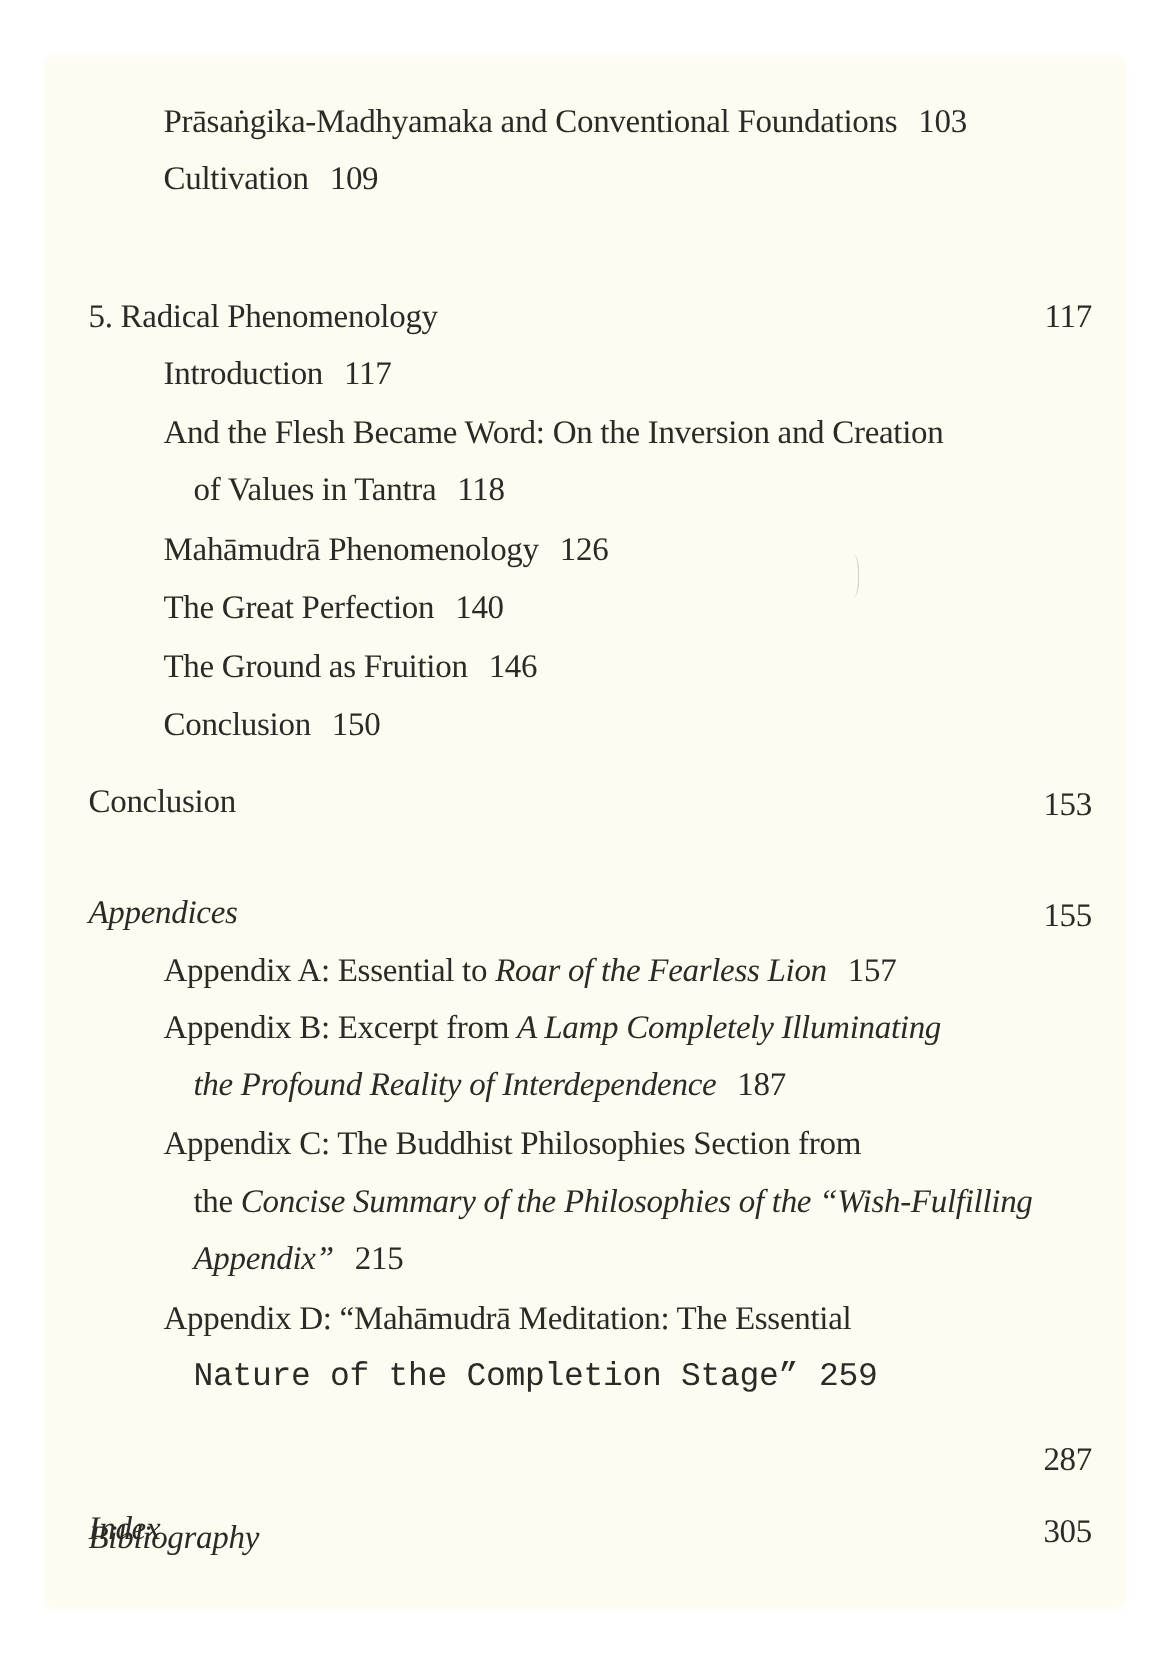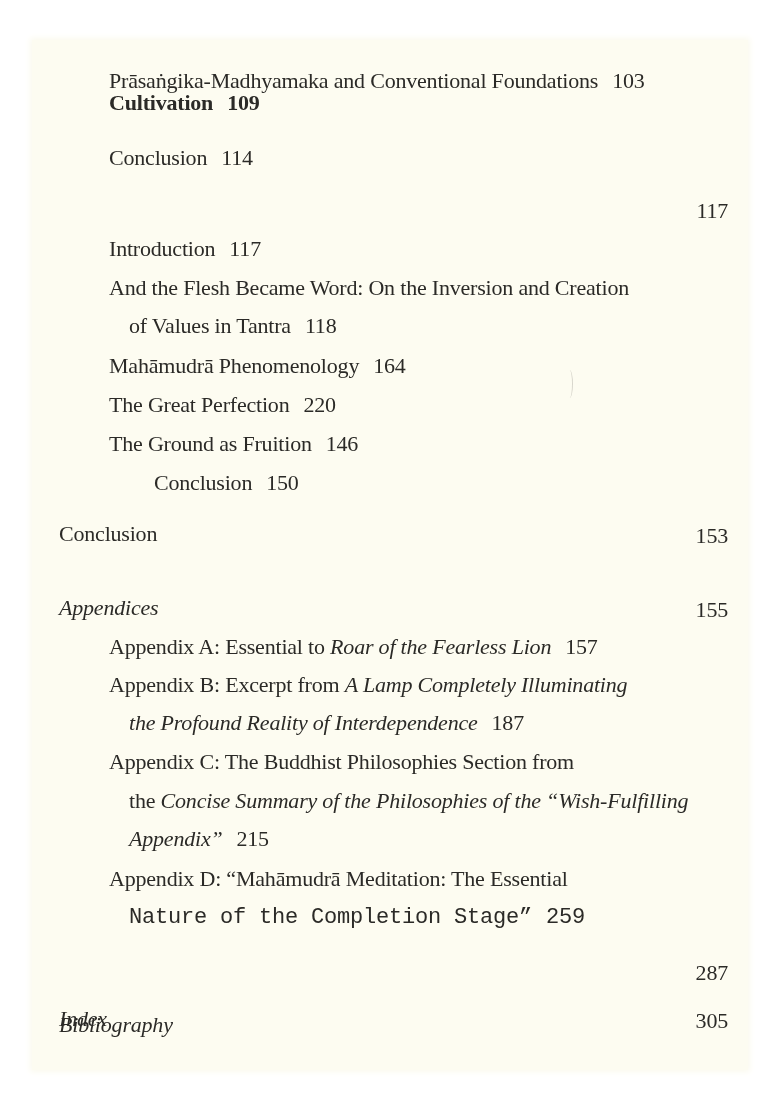--- a/index.html
+++ b/index.html
@@ -63,54 +63,54 @@
 </head>
 <body>
 
 <div class="page">
   <div class="toc">
 
     <div class="row sub" style="top:28px;">
       <span>Prāsaṅgika-Madhyamaka and Conventional Foundations</span><span class="pg-inline">103</span>
     </div>
 
-    <div class="row sub" style="top:50px;font-weight:bold;">
+    <div class="row sub" style="top:66px;">
       <span>Cultivation</span><span class="pg-inline">109</span>
     </div>
 
-    <div class="row sub" style="top:105px;">
-      <span>Conclusion</span><span class="pg-inline">114</span>
+
+    <div class="row top" style="top:158px;">
+      <span>5. Radical Phenomenology</span>
     </div>
-
     <div class="pg-right" style="top:158px;">117</div>
 
     <div class="row sub" style="top:196px;">
       <span>Introduction</span><span class="pg-inline">117</span>
     </div>
 
     <div class="row sub" style="top:235px;">
       <span>And the Flesh Became Word: On the Inversion and Creation</span>
     </div>
     <div class="row sub cont" style="top:273px;">
       <span>of Values in Tantra</span><span class="pg-inline">118</span>
     </div>
 
     <div class="row sub" style="top:313px;">
-      <span>Mahāmudrā Phenomenology</span><span class="pg-inline">164</span>
+      <span>Mahāmudrā Phenomenology</span><span class="pg-inline">126</span>
     </div>
 
     <div class="row sub" style="top:352px;">
-      <span>The Great Perfection</span><span class="pg-inline">220</span>
+      <span>The Great Perfection</span><span class="pg-inline">140</span>
     </div>
 
     <div class="row sub" style="top:391px;">
       <span>The Ground as Fruition</span><span class="pg-inline">146</span>
     </div>
 
-    <div class="row sub" style="top:430px;margin-left:45px;">
+    <div class="row sub" style="top:430px;">
       <span>Conclusion</span><span class="pg-inline">150</span>
     </div>
 
     <div class="row top" style="top:481px;">
       <span>Conclusion</span>
     </div>
     <div class="pg-right" style="top:483px;">153</div>
 
     <div class="row top it" style="top:555px;">
       <span>Appendices</span>

